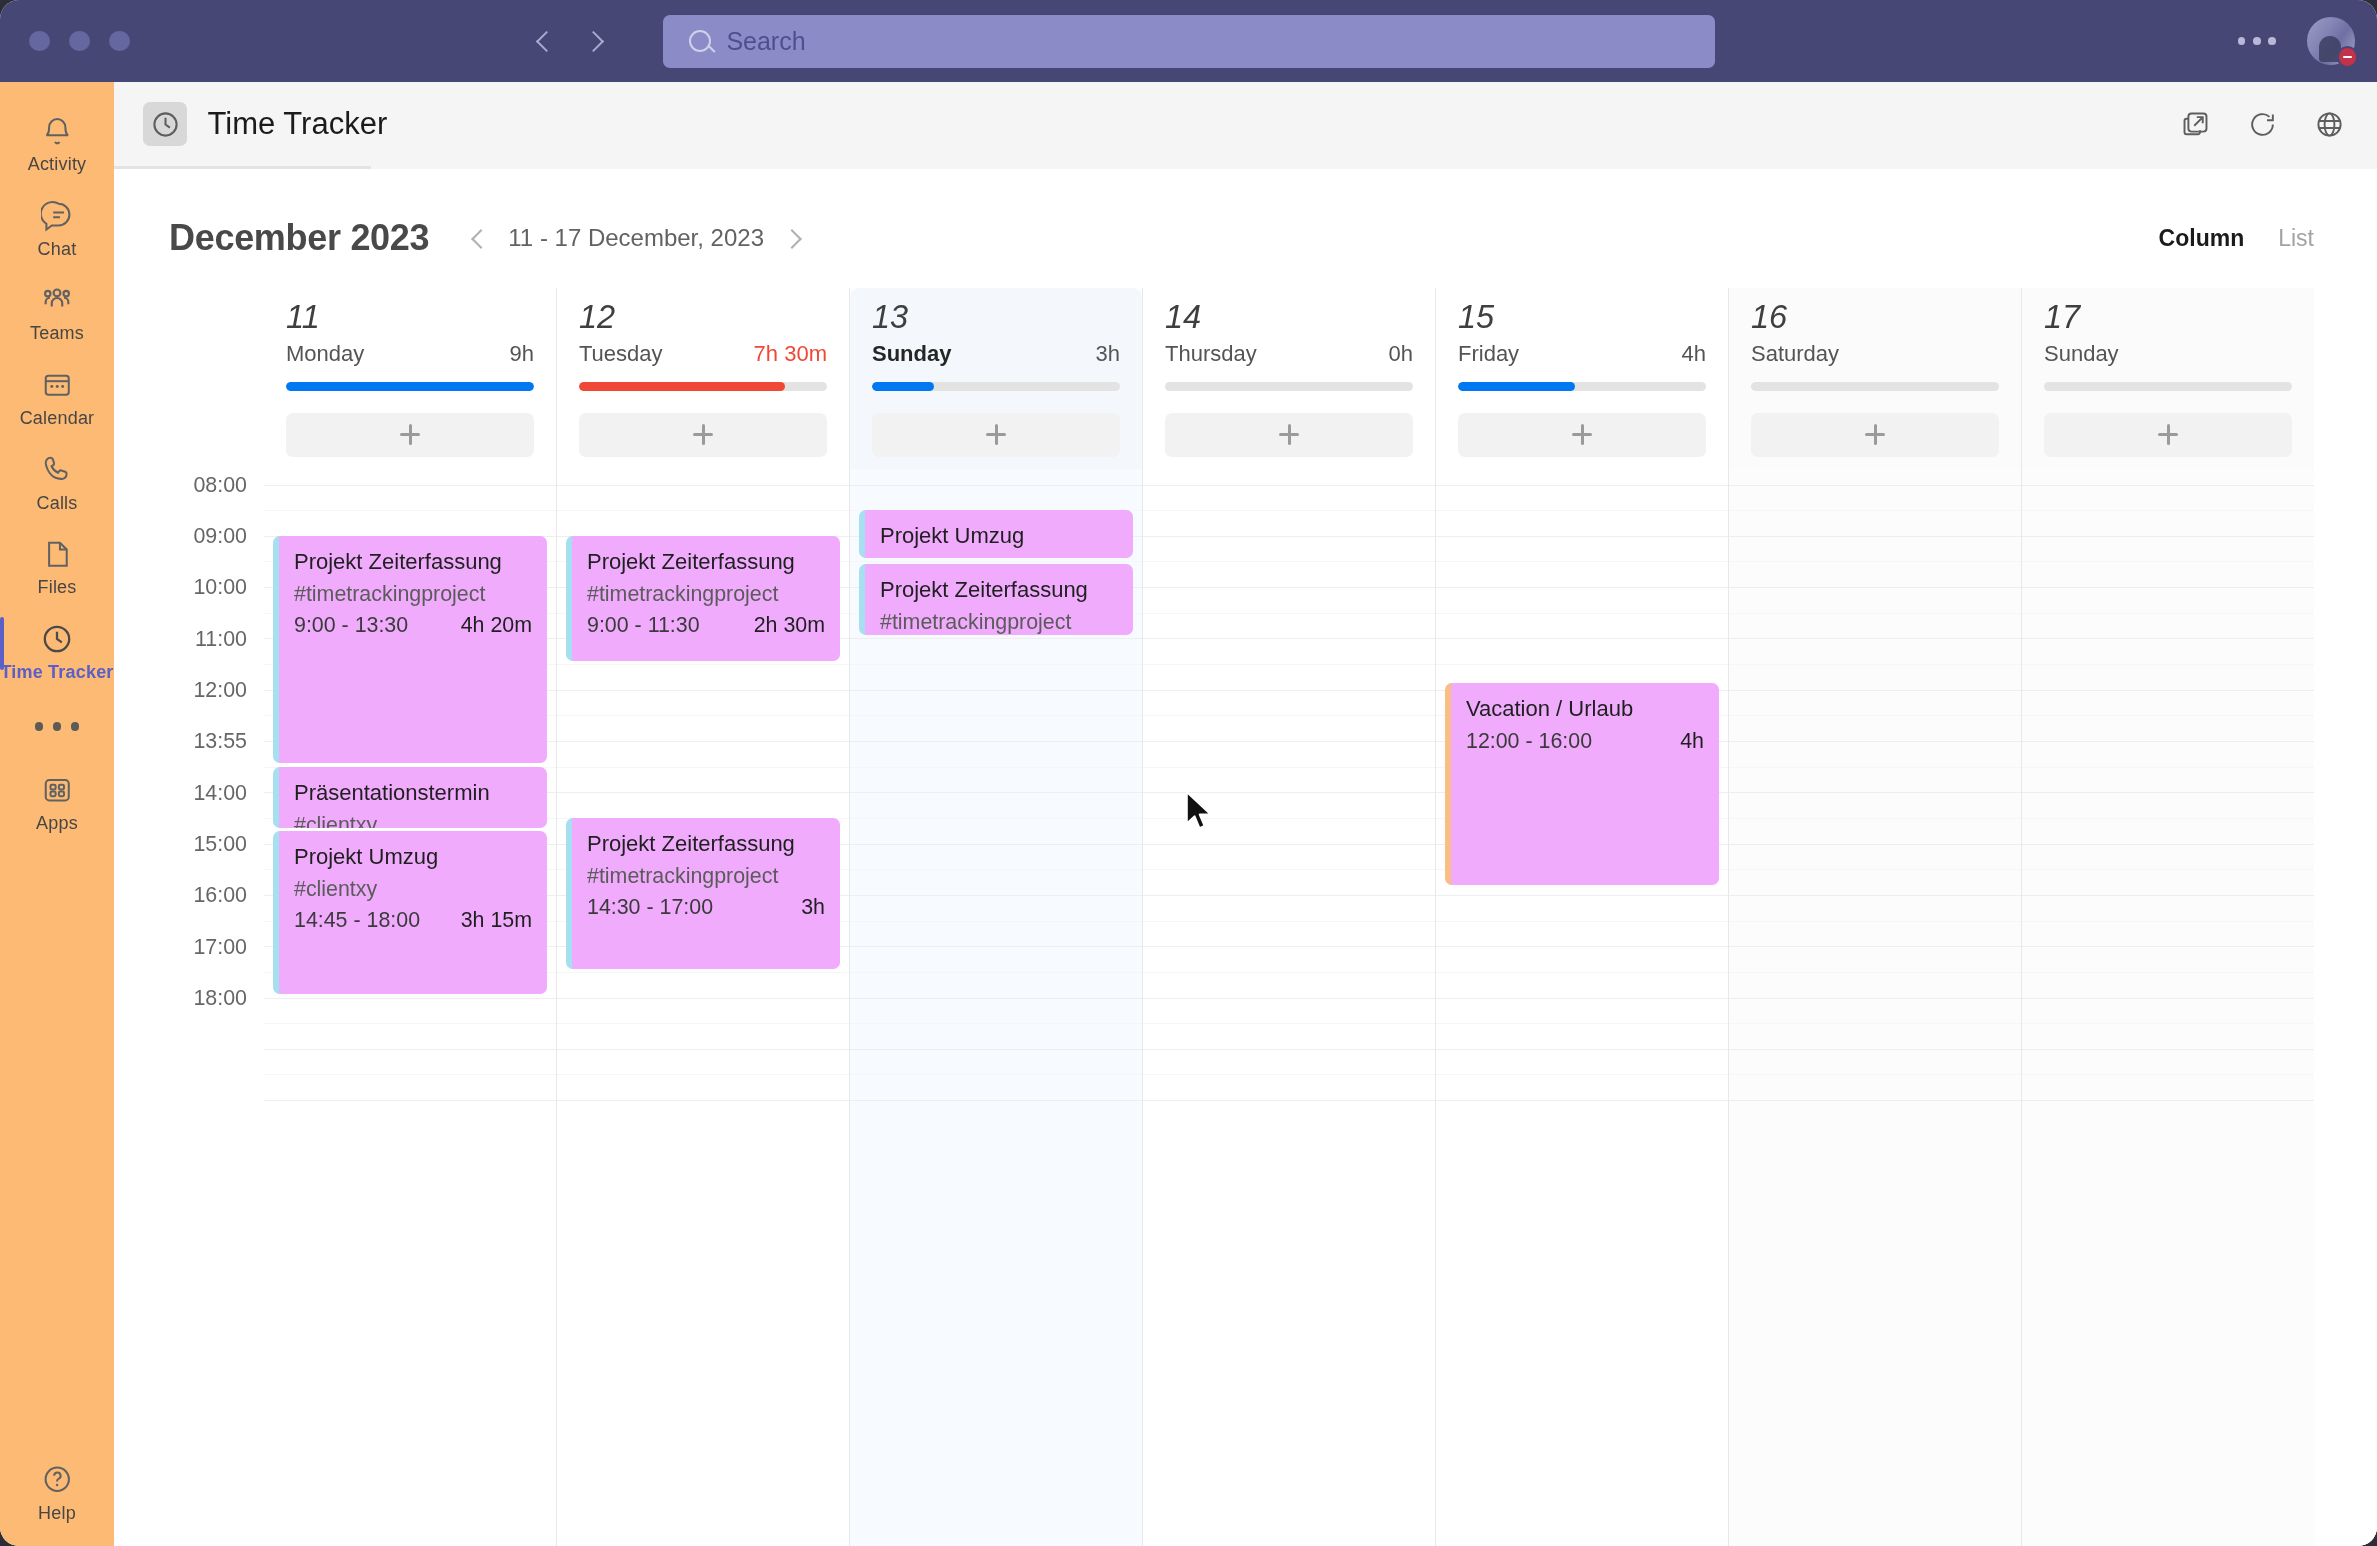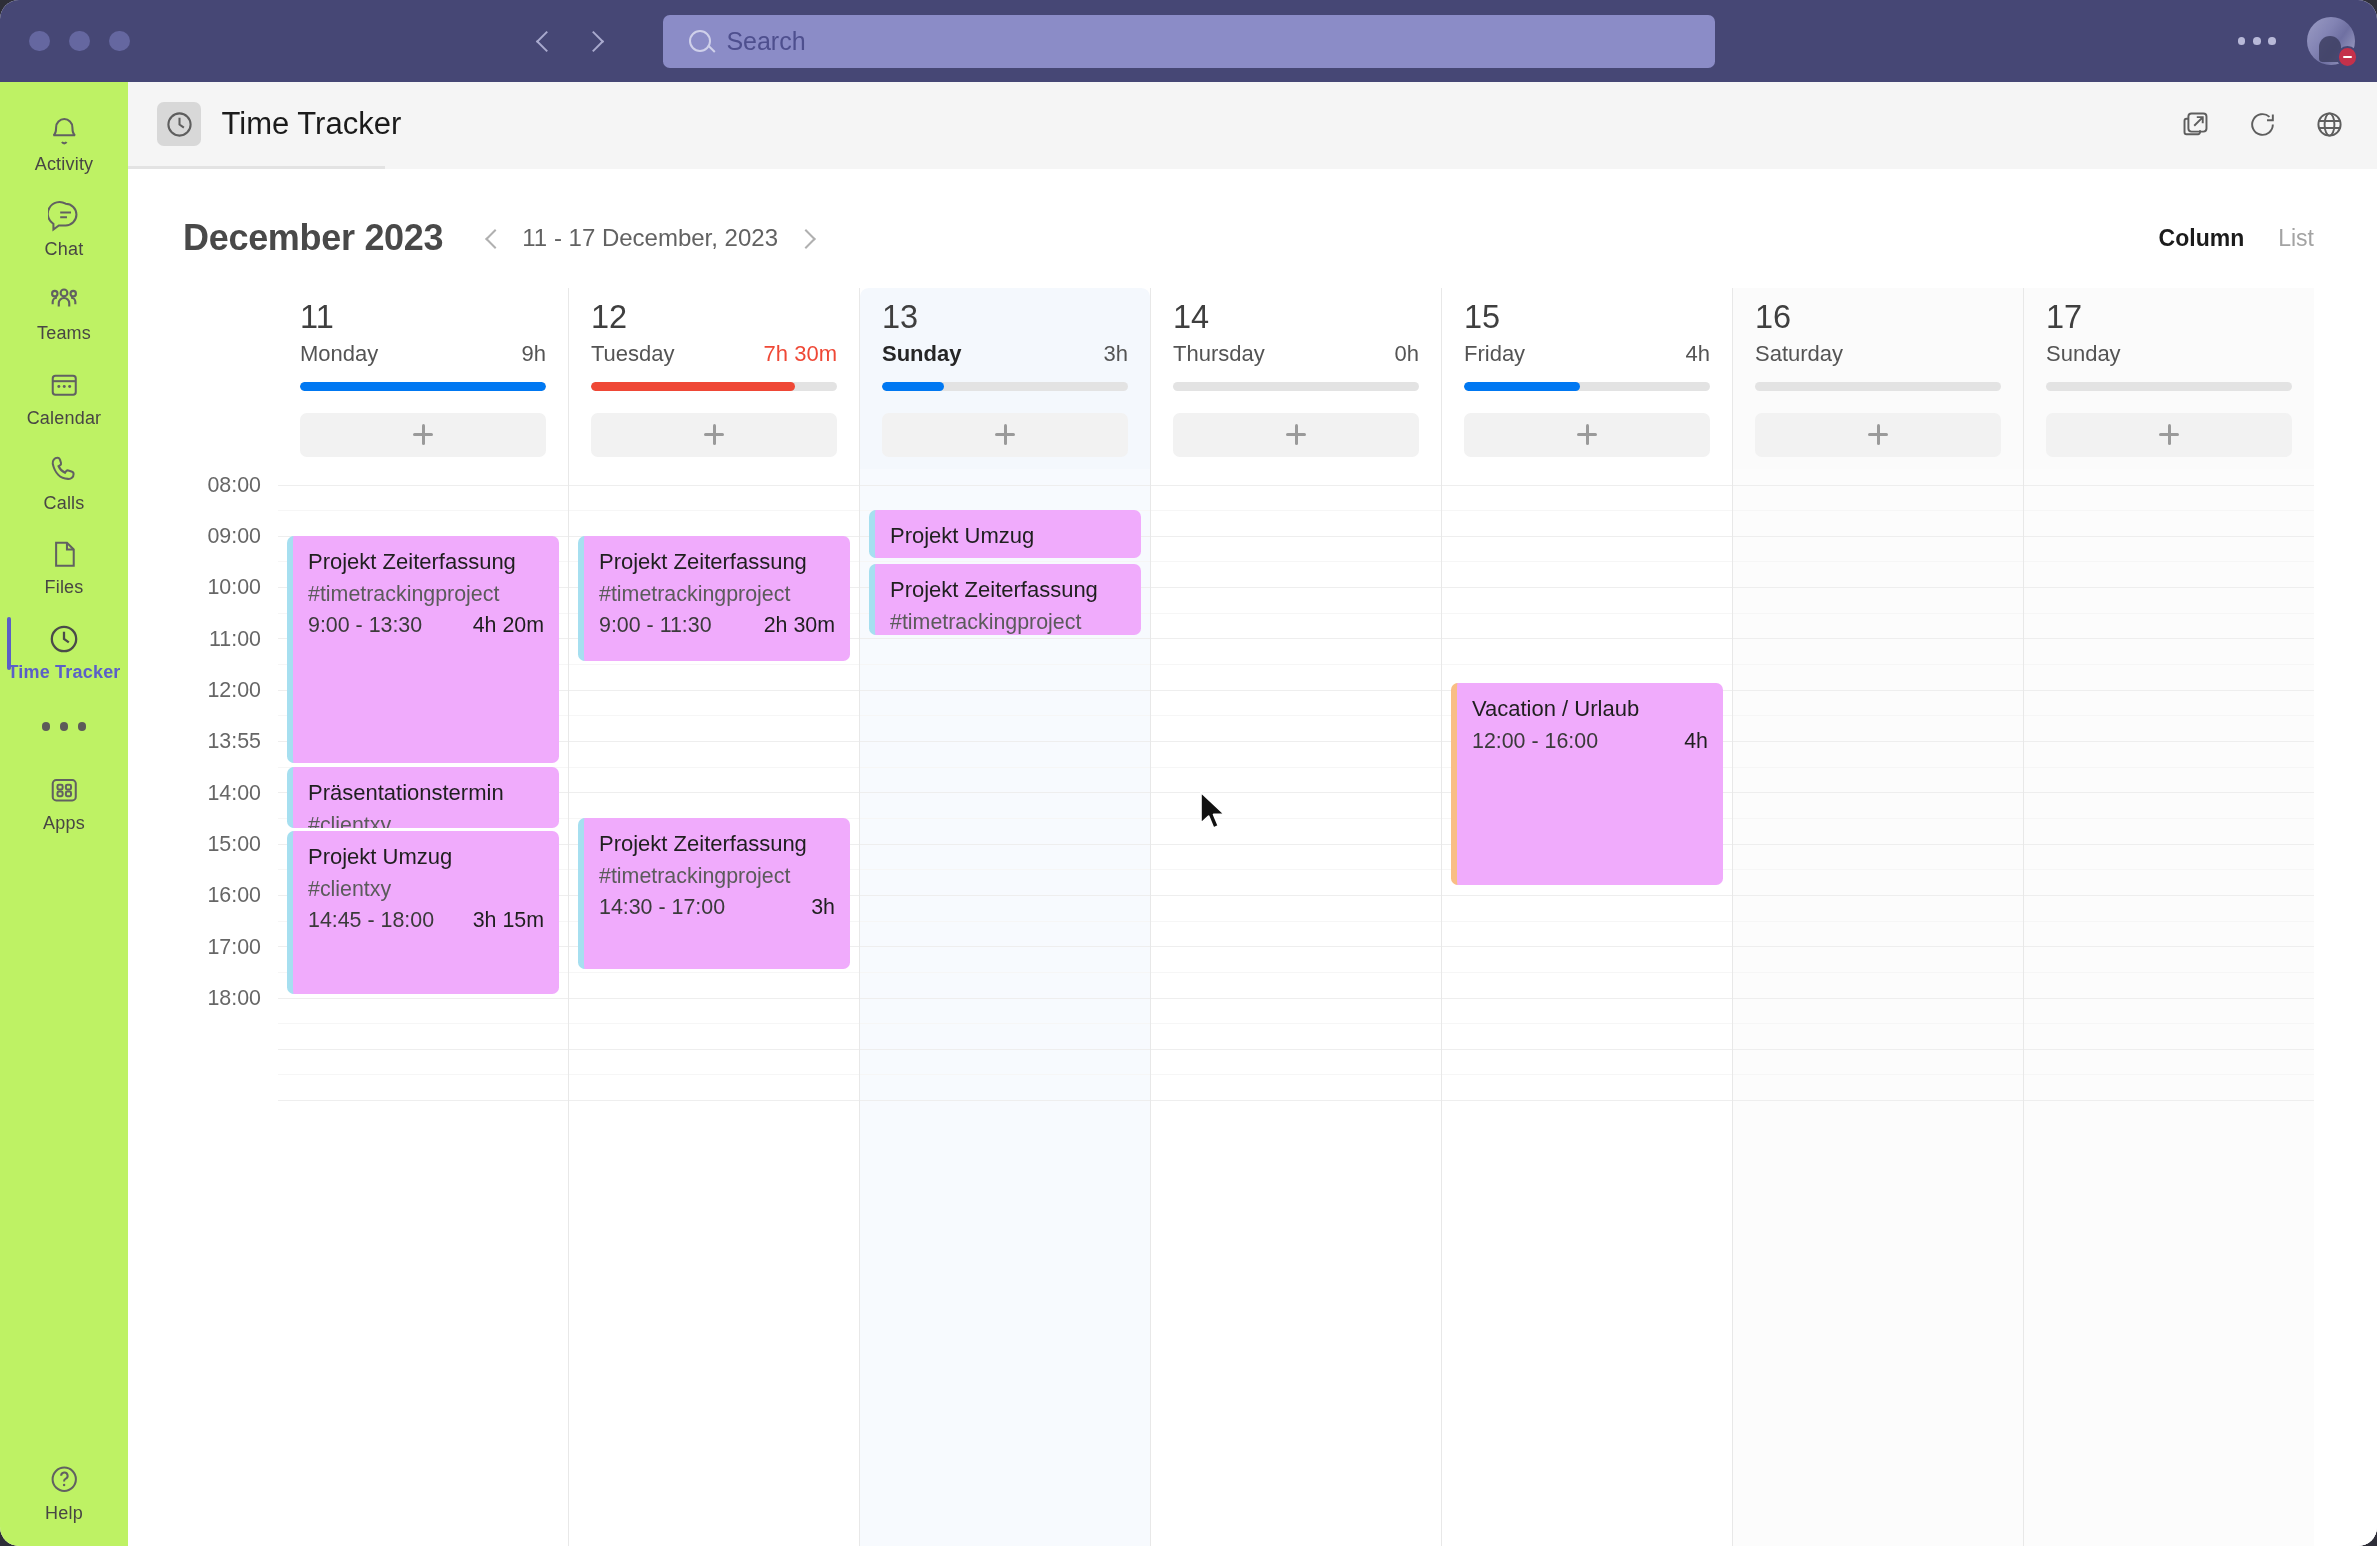--- a/index.html
+++ b/index.html
@@ -132,22 +132,22 @@
   .status-dot::after {
     content: "";
     width: 9.4px; height: 2.2px; background: #fff; border-radius: 1.7px;
   }
 
   
   .body-row { flex: 1; display: flex; min-height: 0; }
 
   
   .rail {
-    width: 128px;
-    background: #bef264;
+    width: 114px;
+    background: #fdba74;
     flex: none;
     display: flex;
     flex-direction: column;
     align-items: center;
     padding-top: 19px;
     position: relative;
   }
   .rail-item {
     width: 114px;
     padding: 11px 0 10.3px;
@@ -285,21 +285,21 @@
     border-top-left-radius: 8.6px;
     border-top-right-radius: 8.6px;
   }
   .day-col.today .col-body { background: #f7fafe; }
 
   .day-head {
     height: 181px;
     padding: 12px 22px 0 22px;
     position: relative;
   }
-  .dnum { font-size: 32.5px; color: #3f3f3f; line-height: 1.05; }
+  .dnum { font-size: 32.5px; color: #3f3f3f; line-height: 1.05; font-style: italic; }
   .drow { display: flex; align-items: baseline; margin-top: 6px; }
   .dname { font-size: 22px; color: #545454; }
   .today .dname { font-weight: bold; color: #262626; }
   .dhrs { margin-left: auto; font-size: 22px; color: #545454; }
   .dhrs.over { color: #ef4836; }
   .bar {
     margin-top: 15.4px;
     height: 8.6px;
     border-radius: 5.1px;
     background: #e3e3e3;

